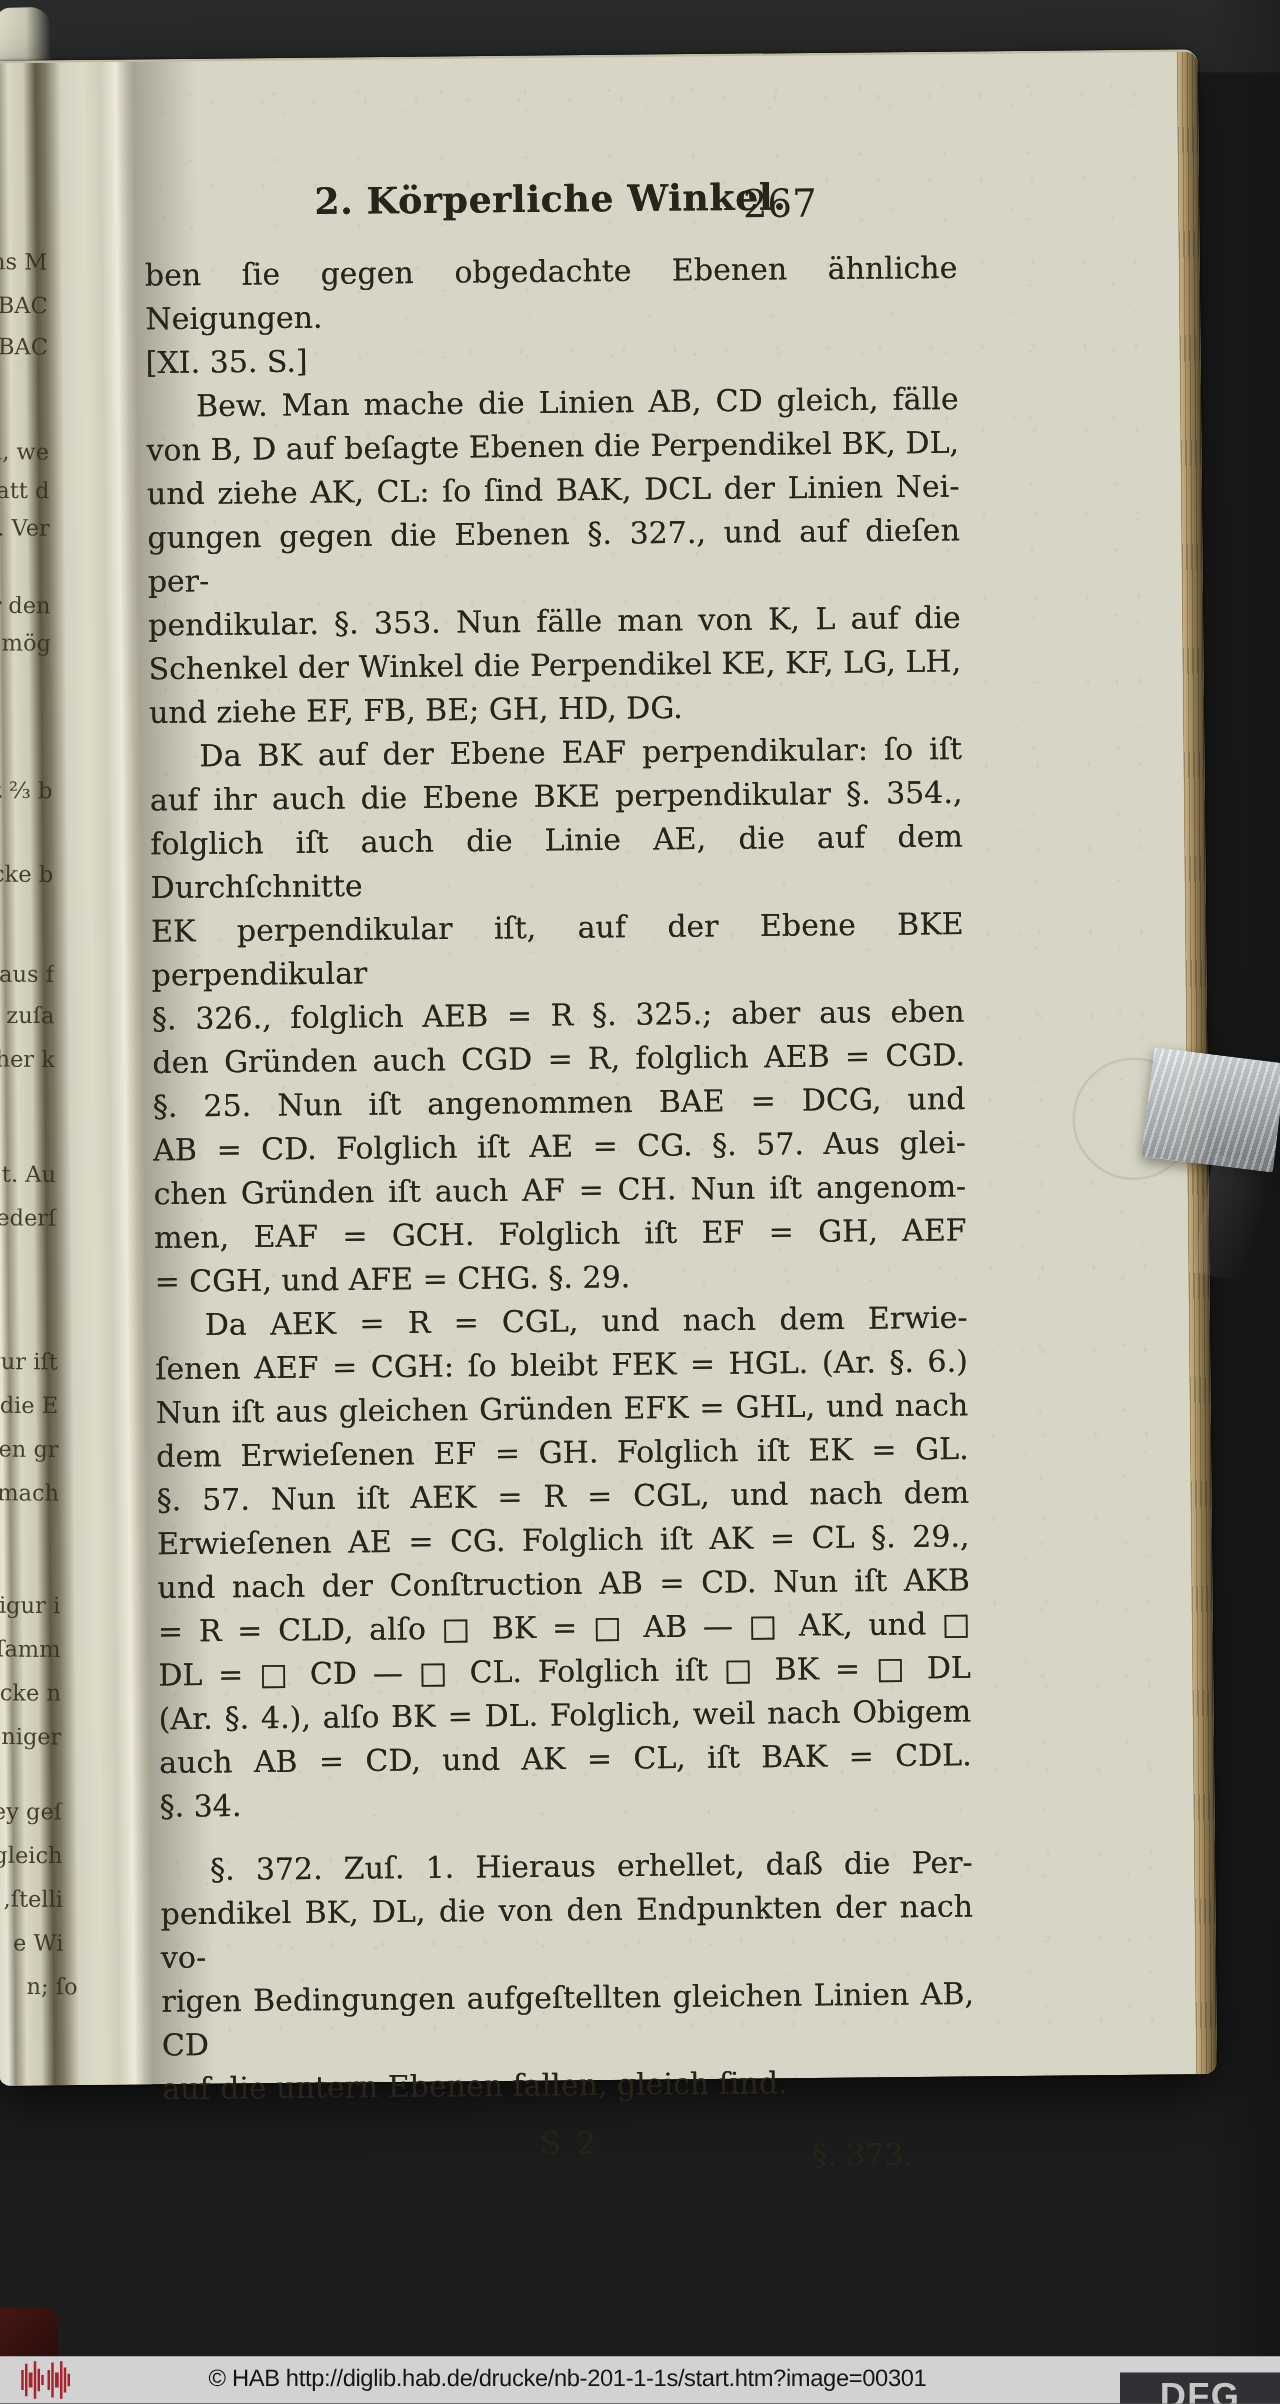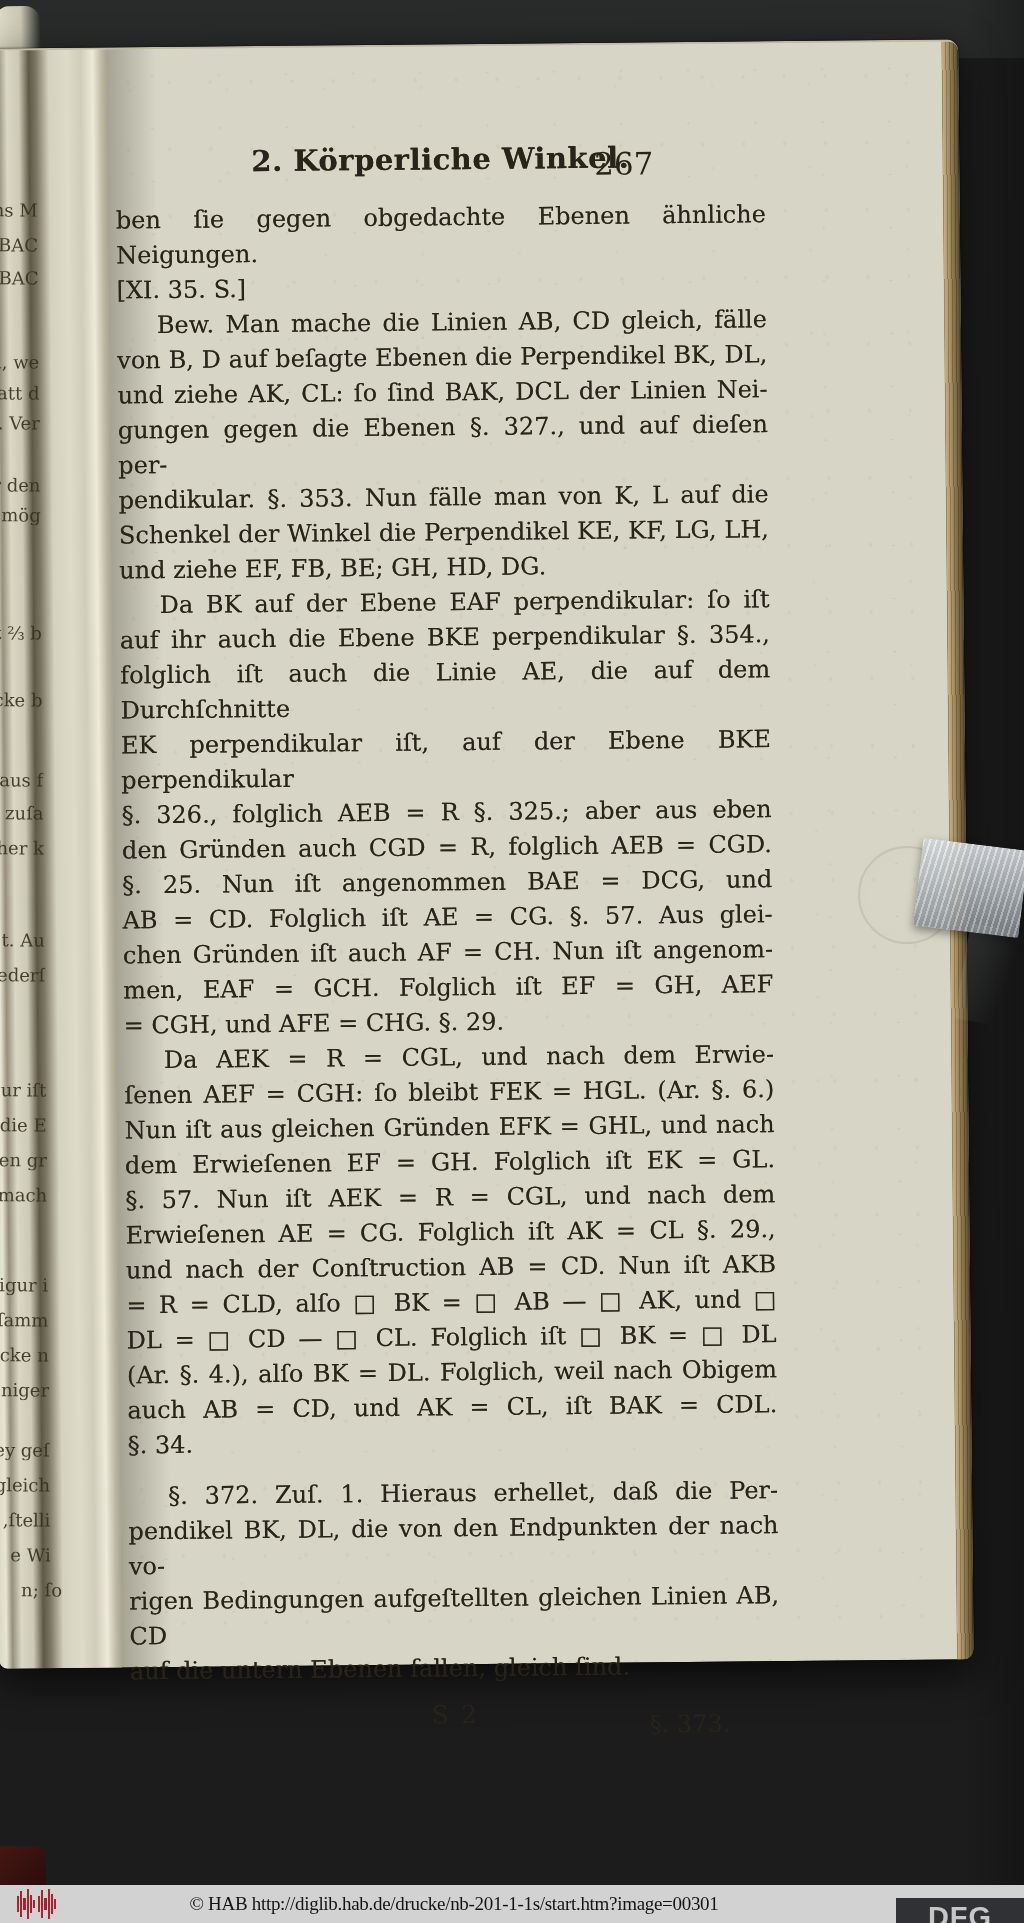--- a/index.html
+++ b/index.html
@@ -80,21 +80,21 @@
   .holder-shadow{position:absolute;left:962px;top:928px;width:62px;height:96px;transform:rotate(10deg);
     background:linear-gradient(100deg,rgba(195,200,205,0.16),transparent 70%);}
 
   .corner-red{position:absolute;left:0;top:1846px;width:46px;height:40px;opacity:0.9;
     background:linear-gradient(135deg,#4a1612,#2a0c0a);border-radius:0 10px 0 0;}
 
   
   .footer{position:absolute;left:0;top:1885px;width:1024px;height:38px;background:var(--c-footer_bar);}
   .hab-logo{position:absolute;left:16px;top:3px;}
   .copy{position:absolute;left:0;right:116px;top:0;height:38px;line-height:38px;text-align:center;
-    font-family:Liberation Serif, serif;font-size:19px;letter-spacing:-0.3px;color:#141414;}
+    font-family:Liberation Sans, sans-serif;font-size:19px;letter-spacing:-0.3px;color:#141414;}
   .dfg{position:absolute;right:0;top:0;width:128px;height:38px;background:var(--c-dfg_block_bg);
     color:var(--c-dfg_text);font-family:"Liberation Sans", sans-serif;font-weight:bold;font-size:29px;
     display:flex;align-items:center;justify-content:center;letter-spacing:1px;margin-top:13px;}
 </style>
 </head>
 <body>
 
 <div class="stage">
   <div class="top-band"></div>
   <div class="side-shade"></div>

